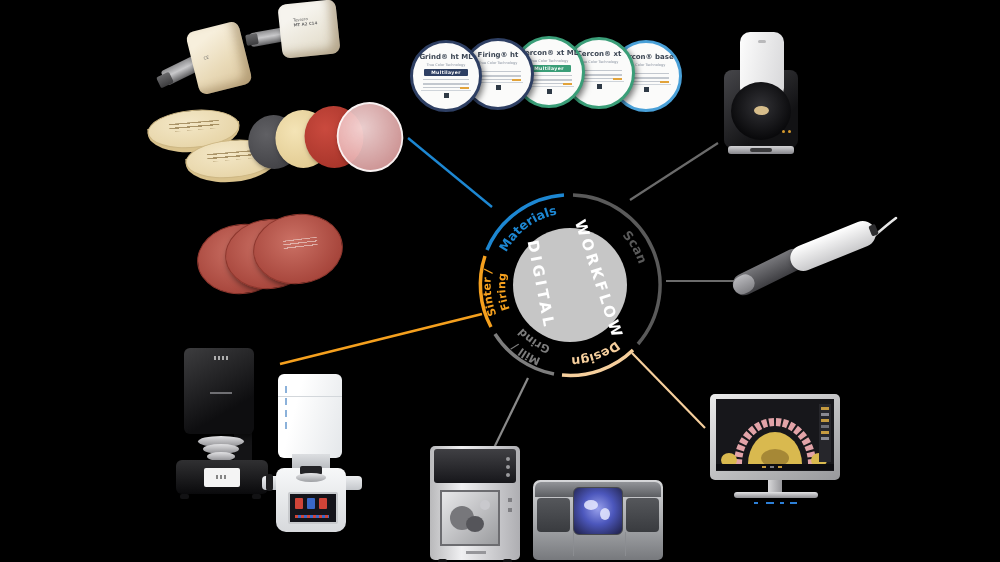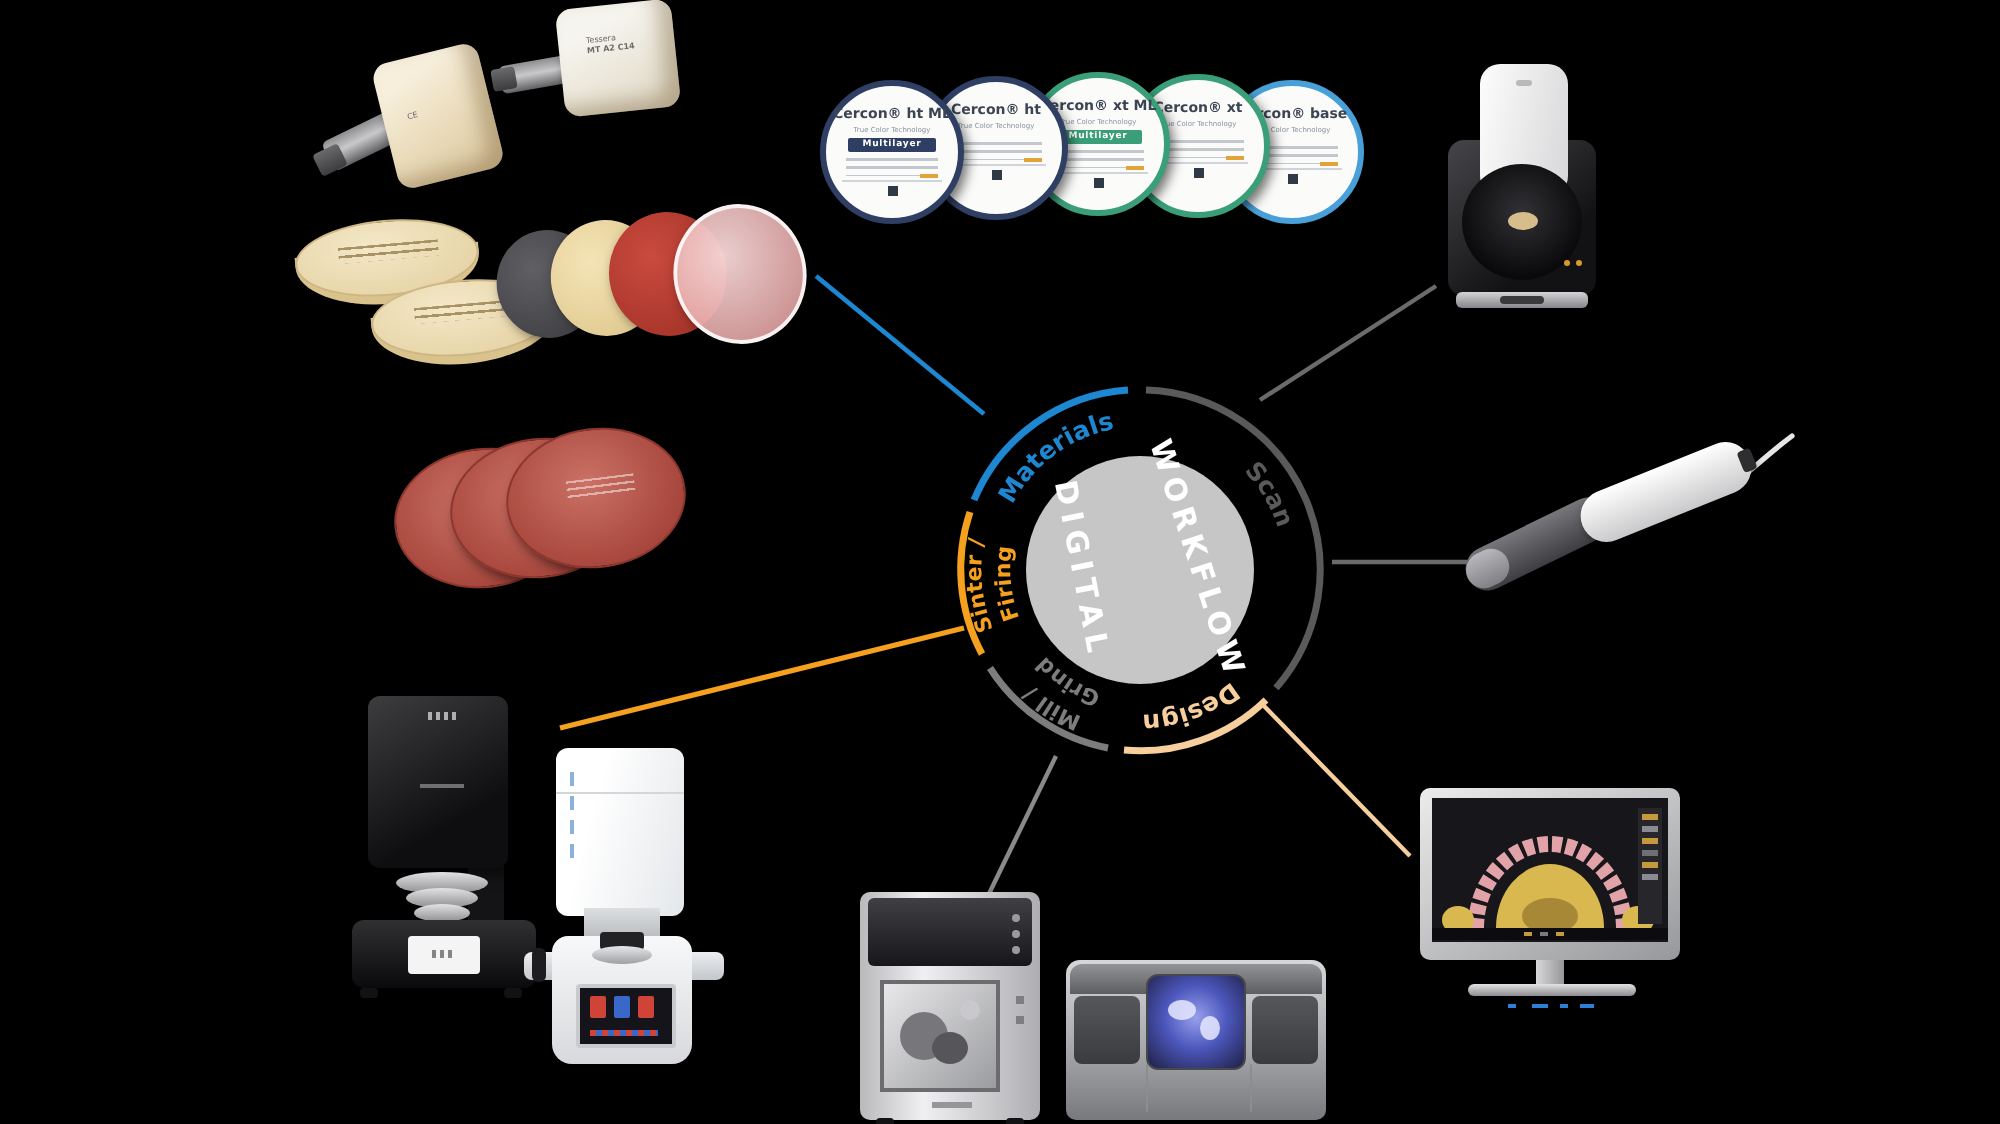--- a/index.html
+++ b/index.html
@@ -248,31 +248,31 @@
     <div class="rdisc" style="left:30px;top:11px;z-index:2;">
         <div class="rt"></div>
       </div>
     <div class="rdisc" style="left:58px;top:6px;z-index:3;">
         <div class="rt"></div>
       </div>
   </div>
 
   <div class="grp" style="left:405px;top:33px;width:290px;height:88px;">
     <div class="cdisc" style="left:5px;top:7px;z-index:5;border-color:#2e3f63;">
-      <div class="t">Cercon® ht ML</div>
+      <div class="t">Grind® ht ML</div>
       <div class="s">True Color Technology</div>
       <div class="band" style="background:#2e3f63;">Multilayer</div>
       <div class="rows"></div>
       <div class="dvd">
           <i></i>
         </div>
       <div class="lg"></div>
     </div>
     <div class="cdisc" style="left:57px;top:5px;z-index:4;border-color:#2e3f63;">
-      <div class="t">Cercon® ht</div>
+      <div class="t">Firing® ht</div>
       <div class="s">True Color Technology</div>
       <div class="rows" style="margin-top:6px;"></div>
       <div class="dvd">
           <i></i>
         </div>
       <div class="lg"></div>
     </div>
     <div class="cdisc" style="left:108px;top:3px;z-index:3;border-color:#3a9e78;">
       <div class="t">Cercon® xt ML</div>
       <div class="s">True Color Technology</div>

